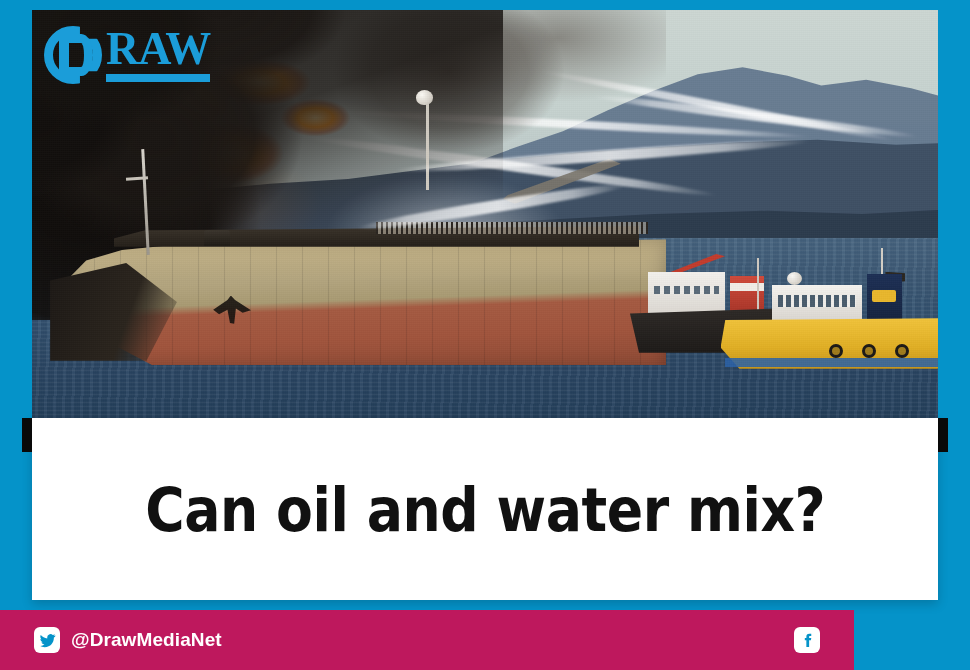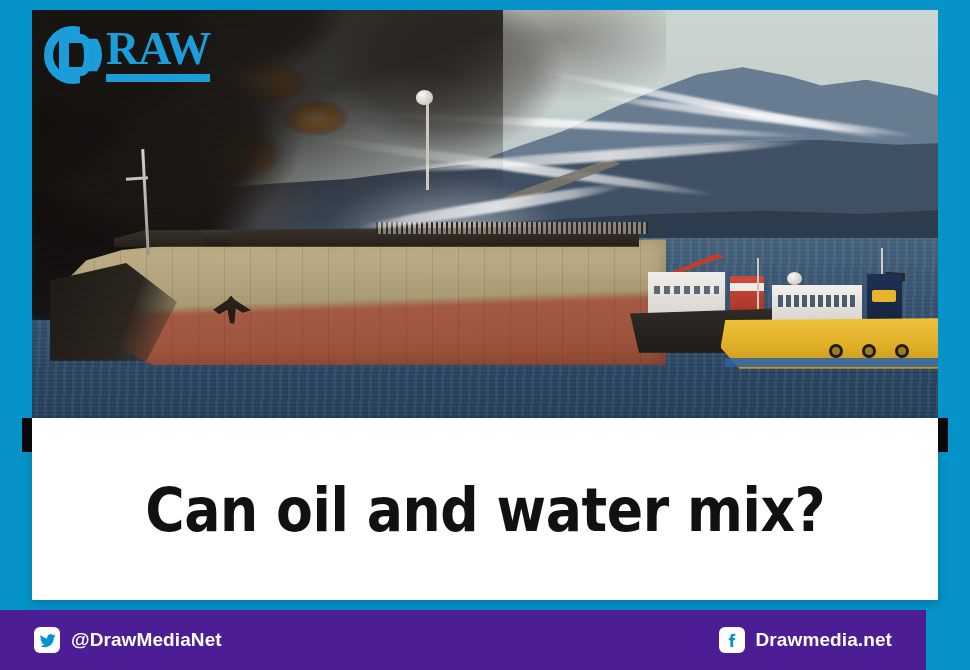--- a/index.html
+++ b/index.html
@@ -289,23 +289,23 @@
     box-shadow:0 4px 10px rgba(0,0,0,.18);
   }
   .headline{
     font-family:"DejaVu Sans", sans-serif;
     font-size:61px; font-weight:bold; color:#111111;
     letter-spacing:-.5px; transform:scaleX(.88); white-space:nowrap;
   }
 
   
   .footer{
-    position:absolute; left:0; bottom:0; width:926px; height:60px;
+    position:absolute; left:0; bottom:0; width:854px; height:60px;
     display:flex; align-items:center; justify-content:space-between;
-    padding:0 34px; background:#4c1d95;
+    padding:0 34px; background:#be185d;
   }
   .social{ display:flex; align-items:center; gap:11px; }
   .sq{
     width:26px; height:26px; background:#fff; border-radius:6px;
     display:flex; align-items:center; justify-content:center; flex:0 0 auto;
   }
   .sq svg{ display:block; }
   .handle{ color:#fff; font-size:19px; font-weight:bold; letter-spacing:.1px; }
 </style>
 </head>
@@ -409,15 +409,14 @@
       </svg>
     </span>
     <span class="handle">@DrawMediaNet</span>
   </div>
   <div class="social">
     <span class="sq">
       <svg width="17" height="17" viewBox="0 0 24 24" aria-hidden="true">
         <path fill="#0593c9" d="M14.3 8.4V6.7c0-.8.2-1.2 1.4-1.2h1.6V2.3h-2.6c-3.2 0-4.3 1.5-4.3 4.1v2H8.2v3.2h2.2V21h3.9v-9.4h2.6l.4-3.2h-3z"></path>
       </svg>
     </span>
-    <span class="handle">Drawmedia.net</span>
   </div>
 </div>
 
 </body></html>

